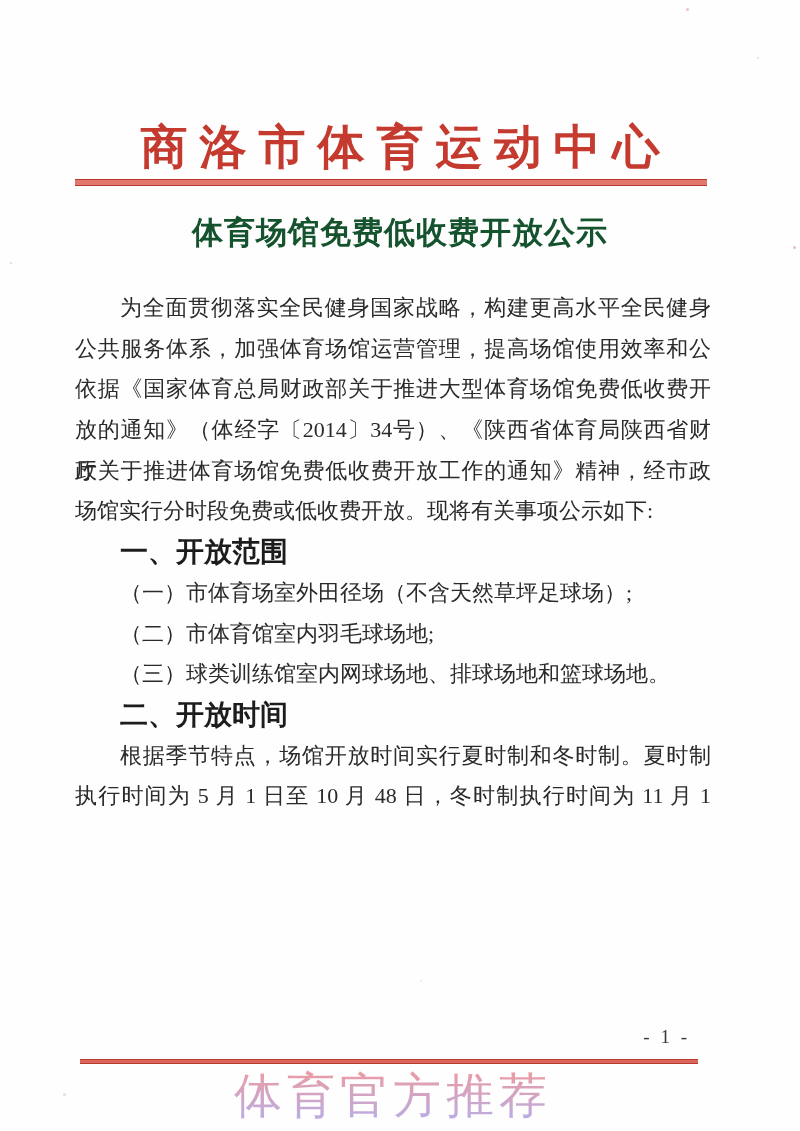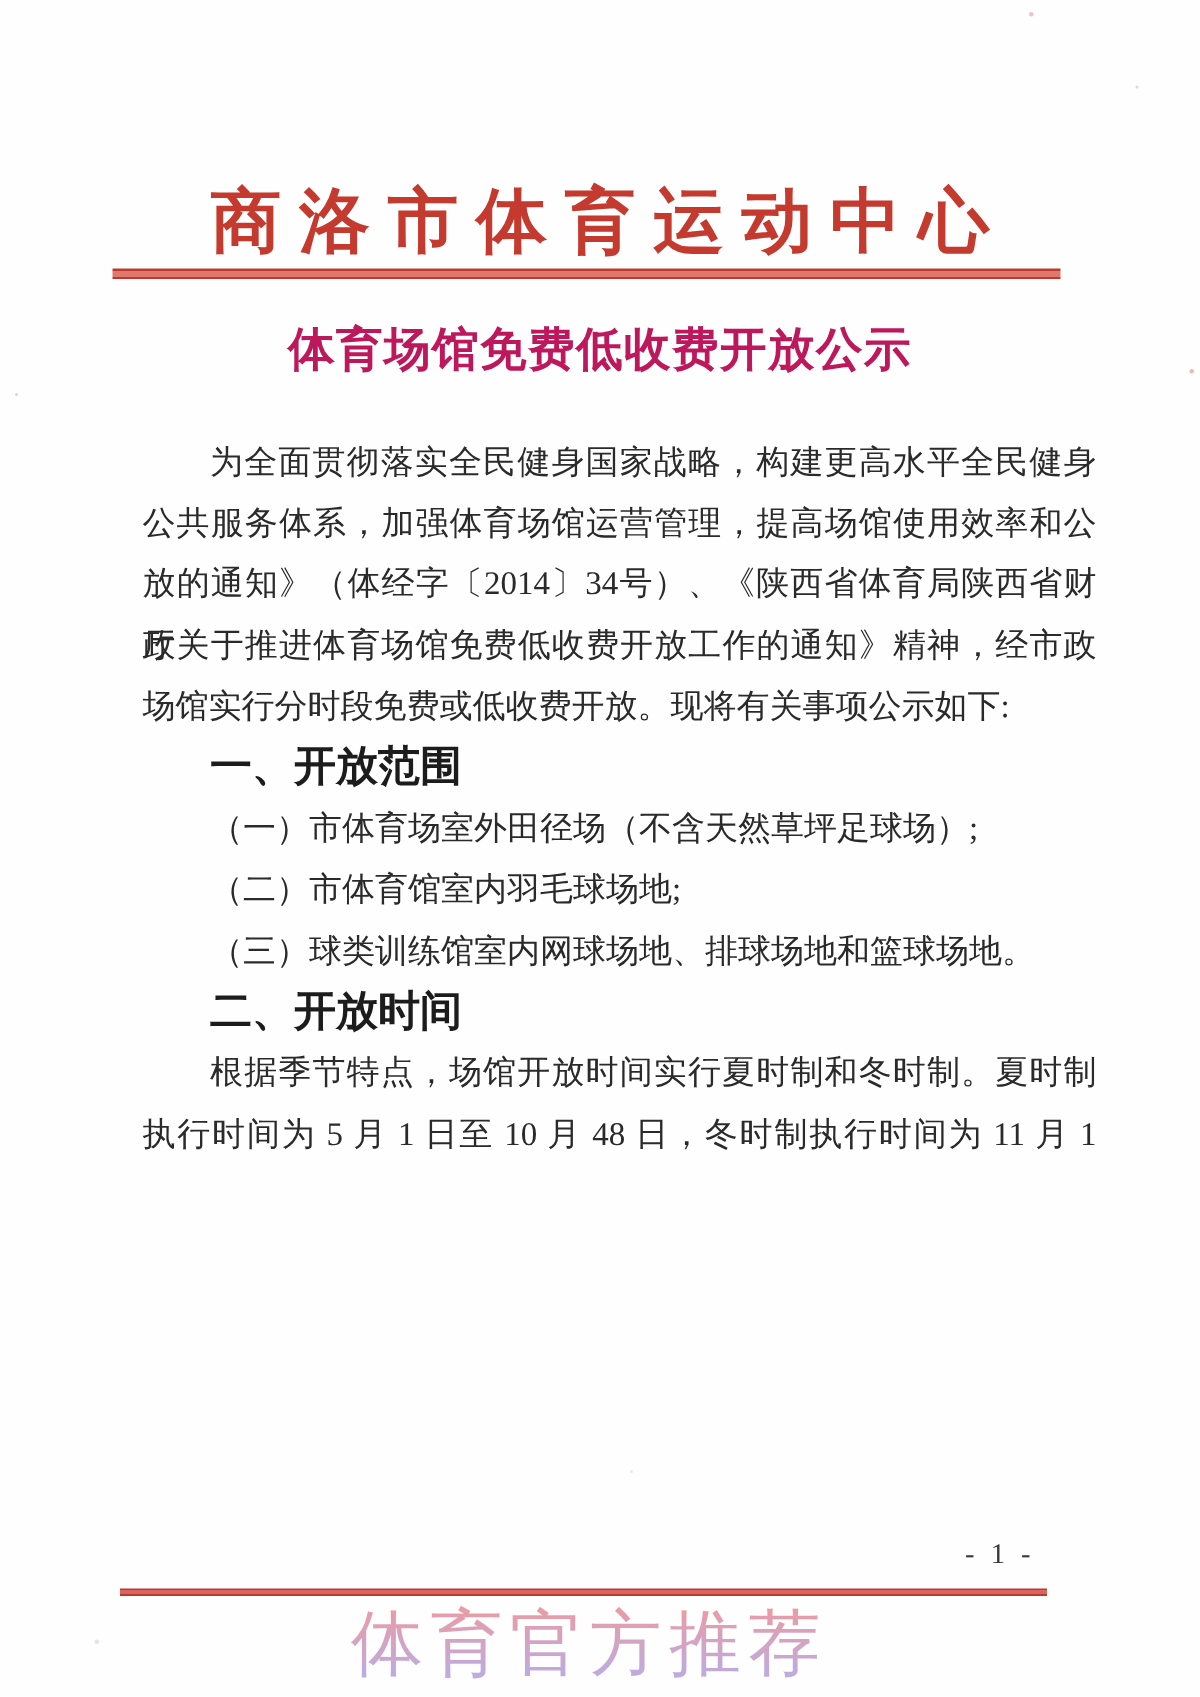--- a/index.html
+++ b/index.html
@@ -37,30 +37,29 @@
       var(--rule_red_dark,#bb3a30) 80% 100%);
   }
   
   .doc-title{
     position:absolute;
     top:212px;left:0;width:800px;
     text-align:center;
     font-weight:bold;
     font-size:31px;
     letter-spacing:1px;
-    color:#be185d;
+    color:#14532d;
   }
   
   .bodytext{
     position:absolute;
     top:288px;left:75px;
     width:636px;
     color:var(--body_text,#2a2a2a);
     font-size:22px;
-    margin-left:20px;
   }
   .ln{
     line-height:40.7px;
     height:40.7px;
     white-space:nowrap;
   }
   .ln.j{
     white-space:normal;
     text-align:justify;
     text-align-last:justify;
@@ -125,20 +124,21 @@
 
   <div class="org-title">商洛市体育运动中心</div>
 
   <div class="header-rule"></div>
 
   <div class="doc-title">体育场馆免费低收费开放公示</div>
 
   <div class="bodytext">
     <div class="ln j ind">为全面贯彻落实全民健身国家战略，构建更高水平全民健身</div>
     <div class="ln j">公共服务体系，加强体育场馆运营管理，提高场馆使用效率和公</div>
+    <div class="ln j">依据《国家体育总局财政部关于推进大型体育场馆免费低收费开</div>
     <div class="ln j">放的通知》（体经字〔2014〕34号）、《陕西省体育局陕西省财政</div>
     <div class="ln j">厅关于推进体育场馆免费低收费开放工作的通知》精神，经市政</div>
     <div class="ln">场馆实行分时段免费或低收费开放。现将有关事项公示如下:</div>
     <div class="ln head ind">一、开放范围</div>
     <div class="ln ind">（一）市体育场室外田径场（不含天然草坪足球场）;</div>
     <div class="ln ind">（二）市体育馆室内羽毛球场地;</div>
     <div class="ln ind">（三）球类训练馆室内网球场地、排球场地和篮球场地。</div>
     <div class="ln head ind">二、开放时间</div>
     <div class="ln j ind">根据季节特点，场馆开放时间实行夏时制和冬时制。夏时制</div>
     <div class="ln j">执行时间为 5 月 1 日至 10 月 48 日，冬时制执行时间为 11 月 1</div>

